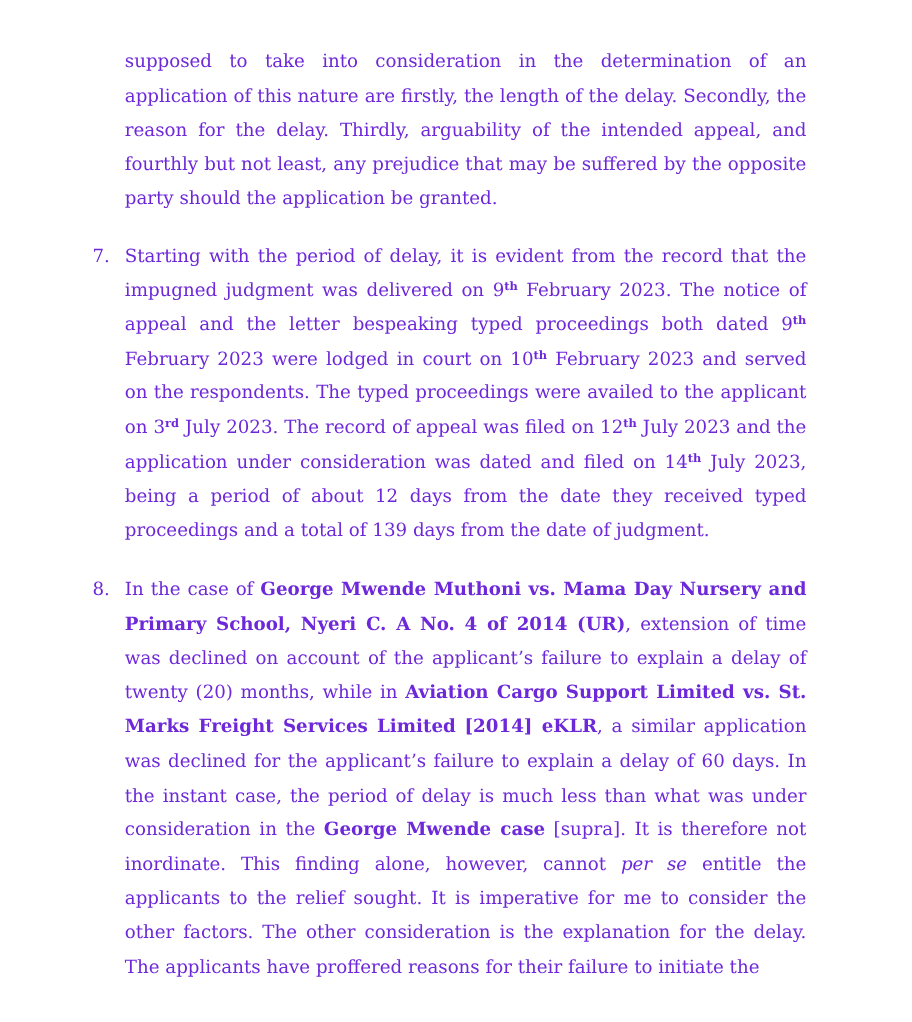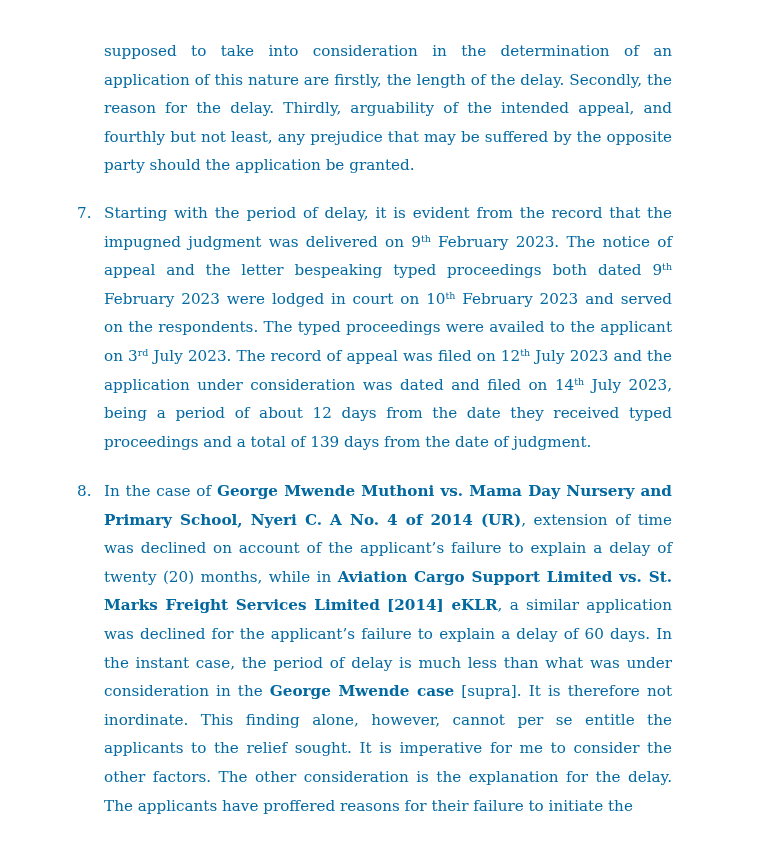--- a/index.html
+++ b/index.html
@@ -1,36 +1,36 @@
 <!DOCTYPE html>
 <html><head>
 <meta charset="utf-8">
 <style>
   html, body { margin: 0; padding: 0; background: #ffffff; }
   body { width: 760px; height: 852px; overflow: hidden; position: relative; }
   .page {
     position: absolute; left: 0; top: 0; width: 760px; height: 852px;
-    background: #ffffff; color: #0369a1;
+    background: #ffffff; color: #6d28d9;
     font-family: "DejaVu Serif", "Liberation Serif", serif;
     font-size: 15.2px;
   }
   .para {
     position: absolute; left: 104px; width: 568px;
     line-height: 28.6px; text-align: justify; margin: 0;
   }
   .para-cont { top: 37px; }
   .para-7 { top: 199px; }
   .para-8 { top: 477px; }
   .num {
     position: absolute; left: -27px; top: 0;
   }
-  sup { font-size: 9.5px; line-height: 0; vertical-align: 5px; }
+  sup { font-size: 9.5px; line-height: 0; vertical-align: 5px; font-weight: bold; }
   .b { font-weight: bold; }
   .u { text-underline-offset: 2px; }
-  .i { }
+  .i { font-style: italic; }
 </style>
 </head>
 <body>
 
 <div class="page">
 
   <p class="para para-cont">supposed to take into consideration in the determination of an application of this nature are firstly, the length of the delay. Secondly, the reason for the delay. Thirdly, arguability of the intended appeal, and fourthly but not least, any prejudice that may be suffered by the opposite party should the application be granted.</p>
 
   <p class="para para-7">
     <span class="num">7.</span><span>Starting with the period of delay, it is evident from the record that the impugned judgment was delivered on 9</span><sup>th</sup><span> February 2023. The notice of appeal and the letter bespeaking typed proceedings both dated 9</span><sup>th</sup><span> February 2023 were lodged in court on 10</span><sup>th</sup><span> February 2023 and served on the respondents. The typed proceedings were availed to the applicant on 3</span><sup>rd</sup><span> July 2023. The record of appeal was filed on 12</span><sup>th</sup><span> July 2023 and the application under consideration was dated and filed on 14</span><sup>th</sup><span> July 2023, being a period of about 12 days from the date they received typed proceedings and a total of 139 days from the date of judgment.</span>

